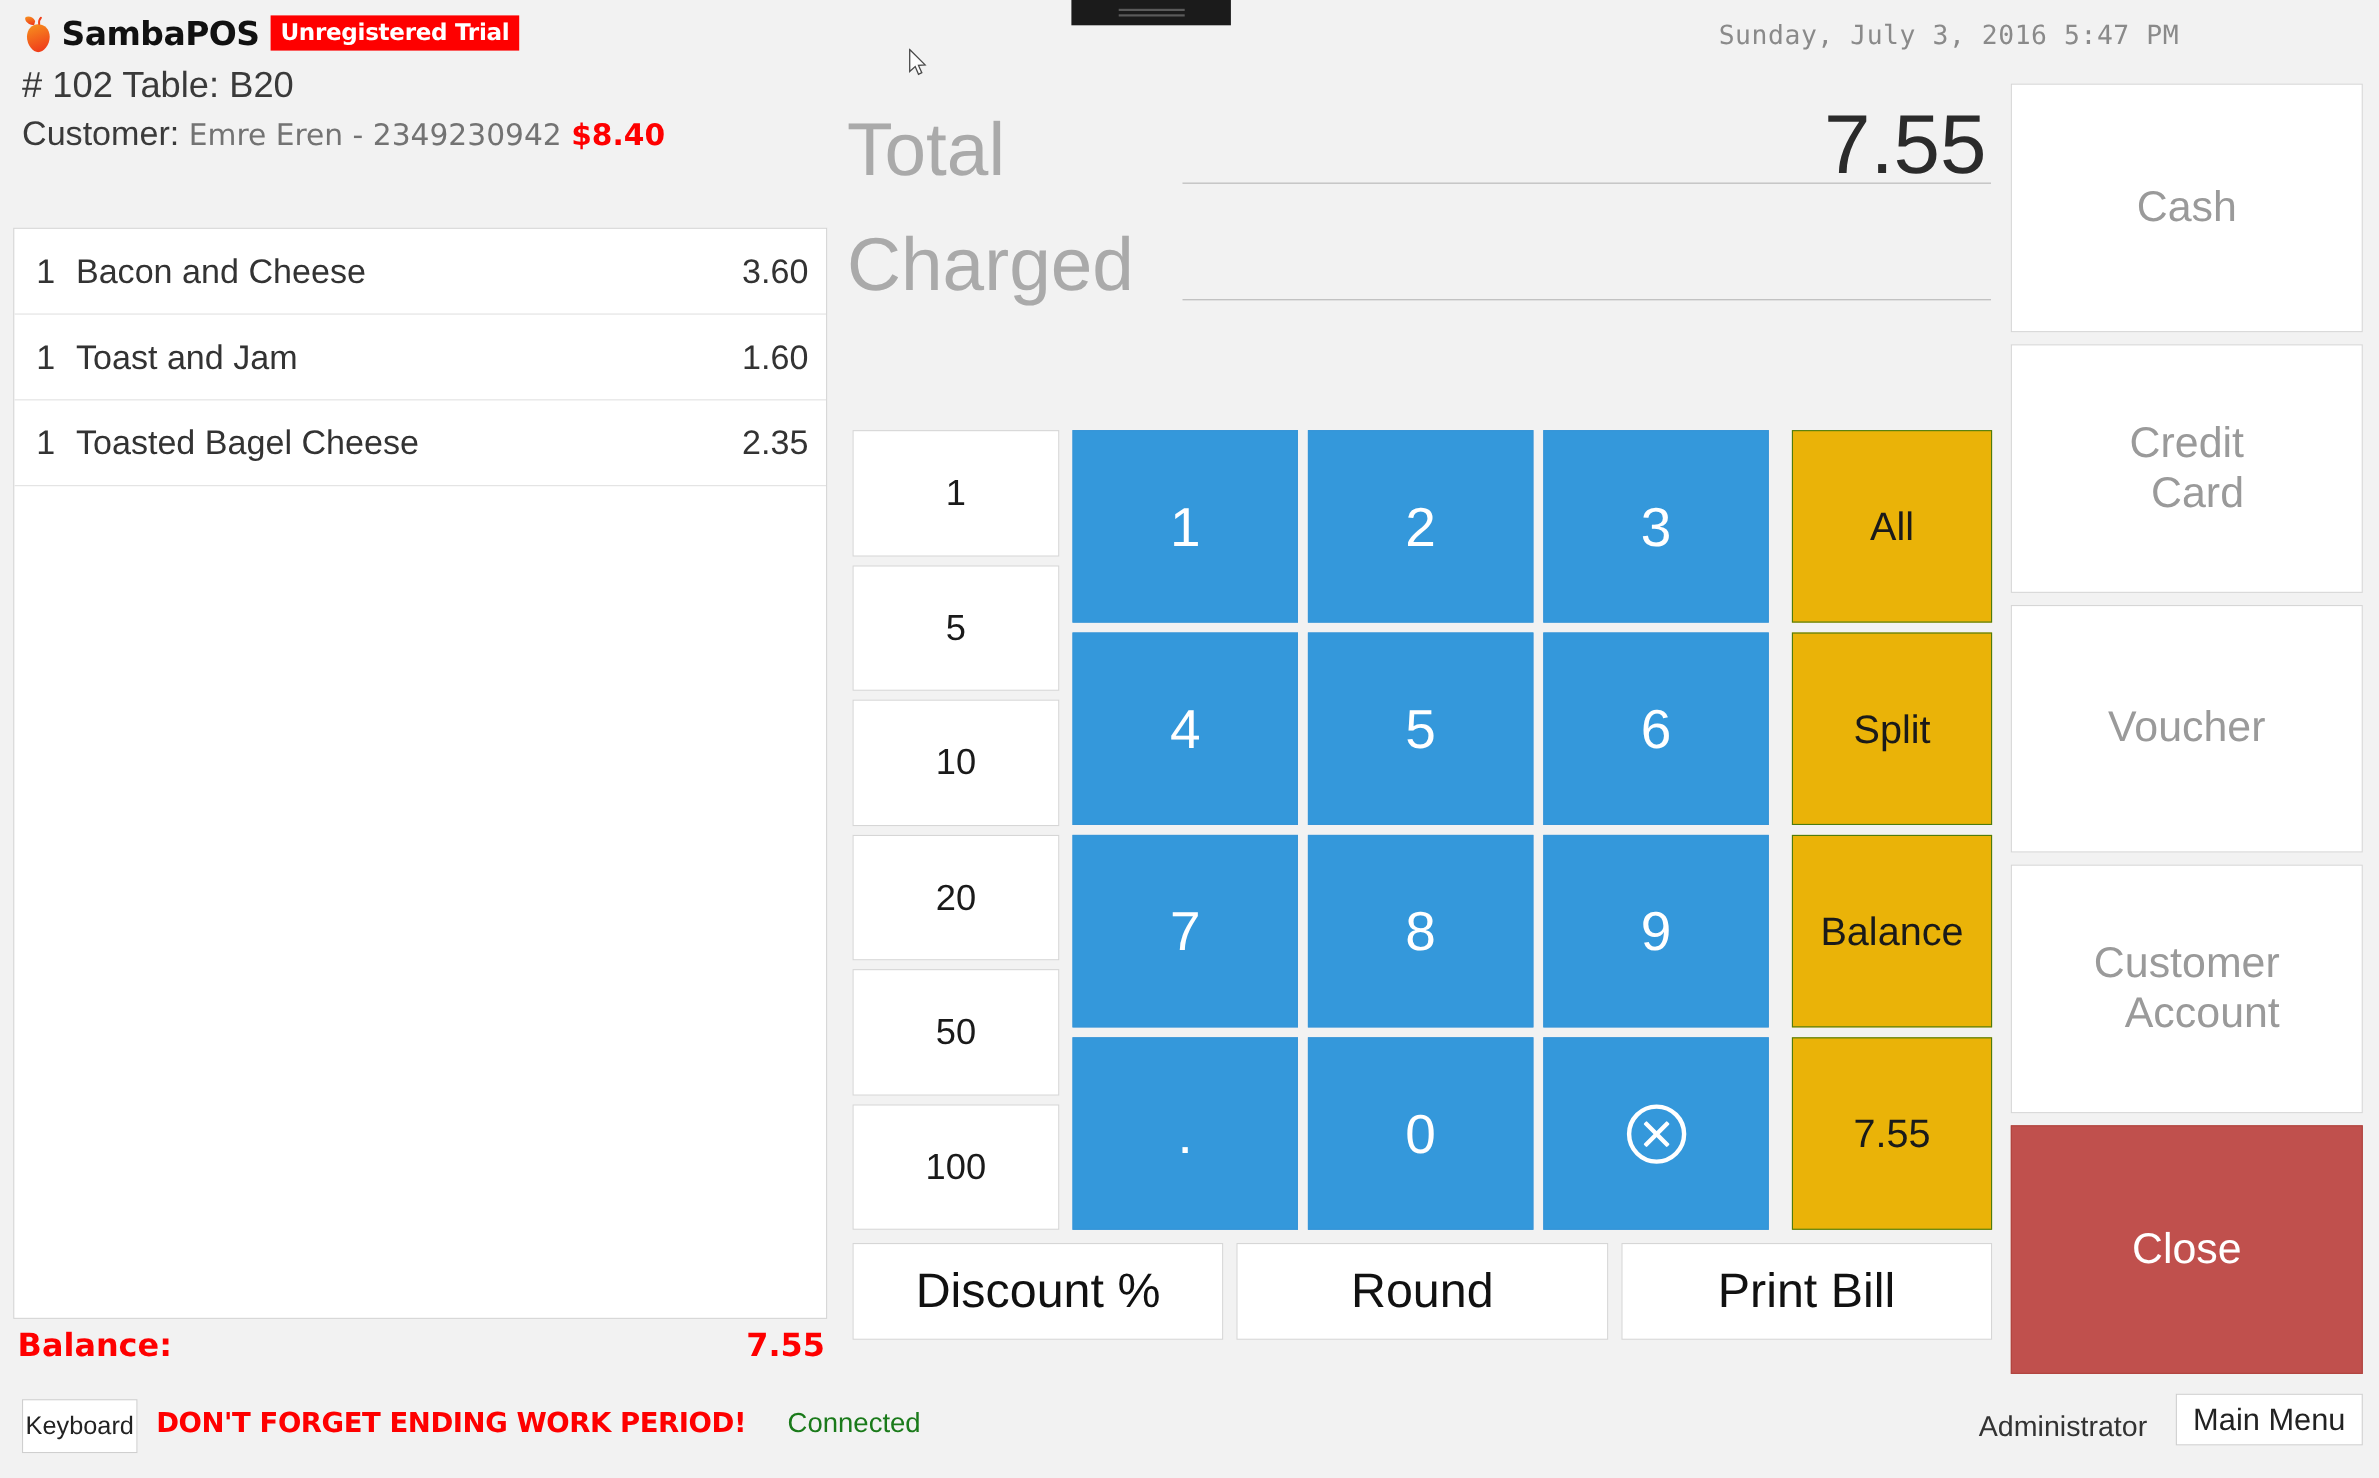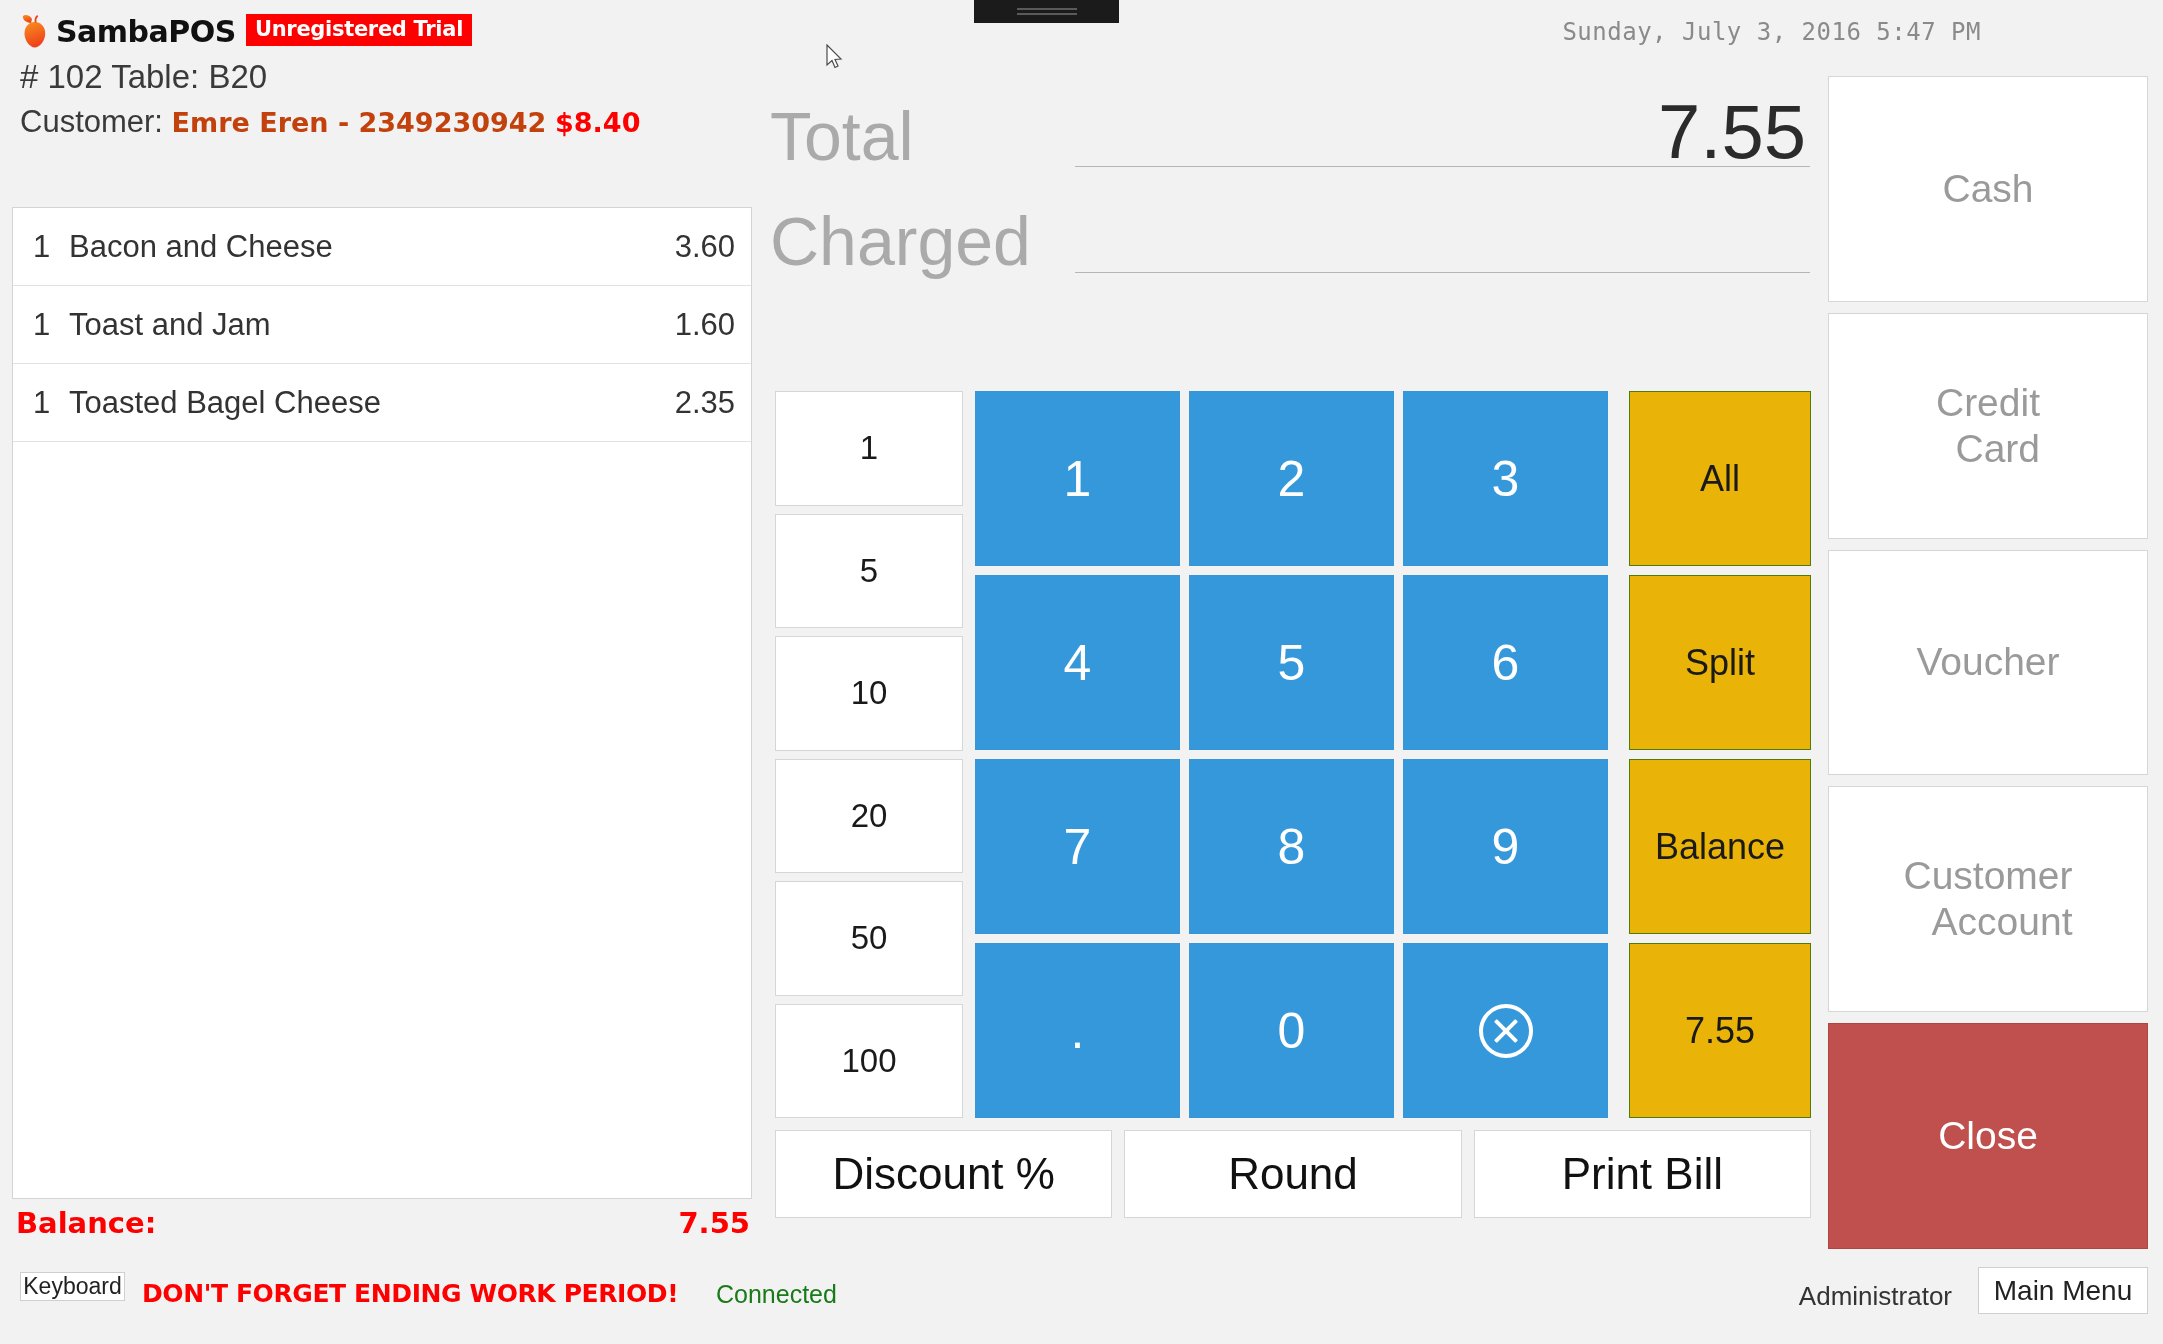--- a/index.html
+++ b/index.html
@@ -55,21 +55,21 @@
     font-size: 33px; color: #3a3a3a; font-weight: 300;
     font-family: "Liberation Sans", sans-serif;
     white-space: nowrap;
   }
   .cust-line {
     position: absolute; left: 20px; top: 104px;
     font-size: 31px; color: #3a3a3a; font-weight: 300;
     white-space: nowrap;
   }
   .cust-line .cust-name {
-    font-weight: bold; color: #c2410c;
+    font-weight: normal; color: #737373;
     font-family: "DejaVu Sans", sans-serif;
     font-size: 27px;
   }
   .cust-line .cust-amt {
     font-weight: bold; color: #fe0000;
     font-family: "DejaVu Sans", sans-serif;
     font-size: 27px;
   }
 
   
@@ -92,21 +92,21 @@
   .balance-row {
     position: absolute; left: 16px; top: 1206px; width: 734px;
     display: flex; justify-content: space-between; align-items: baseline;
     color: #fe0000; font-weight: bold;
     font-family: "DejaVu Sans", sans-serif; font-size: 29px;
   }
 
   
   .kbd-btn {
     position: absolute; left: 20px; top: 1272px;
-    width: 105px; height: 29px;
+    width: 105px; height: 49px;
     background: #fff; border: 1px solid #cfcfcf;
     font-size: 23px; color: #222; font-weight: 300;
     display: flex; align-items: center; justify-content: center;
   }
   .warn-text {
     position: absolute; left: 142px; top: 1279px;
     color: #fe0000; font-weight: bold; font-size: 25px;
     font-family: "DejaVu Sans", sans-serif;
     letter-spacing: -0.4px;
   }

